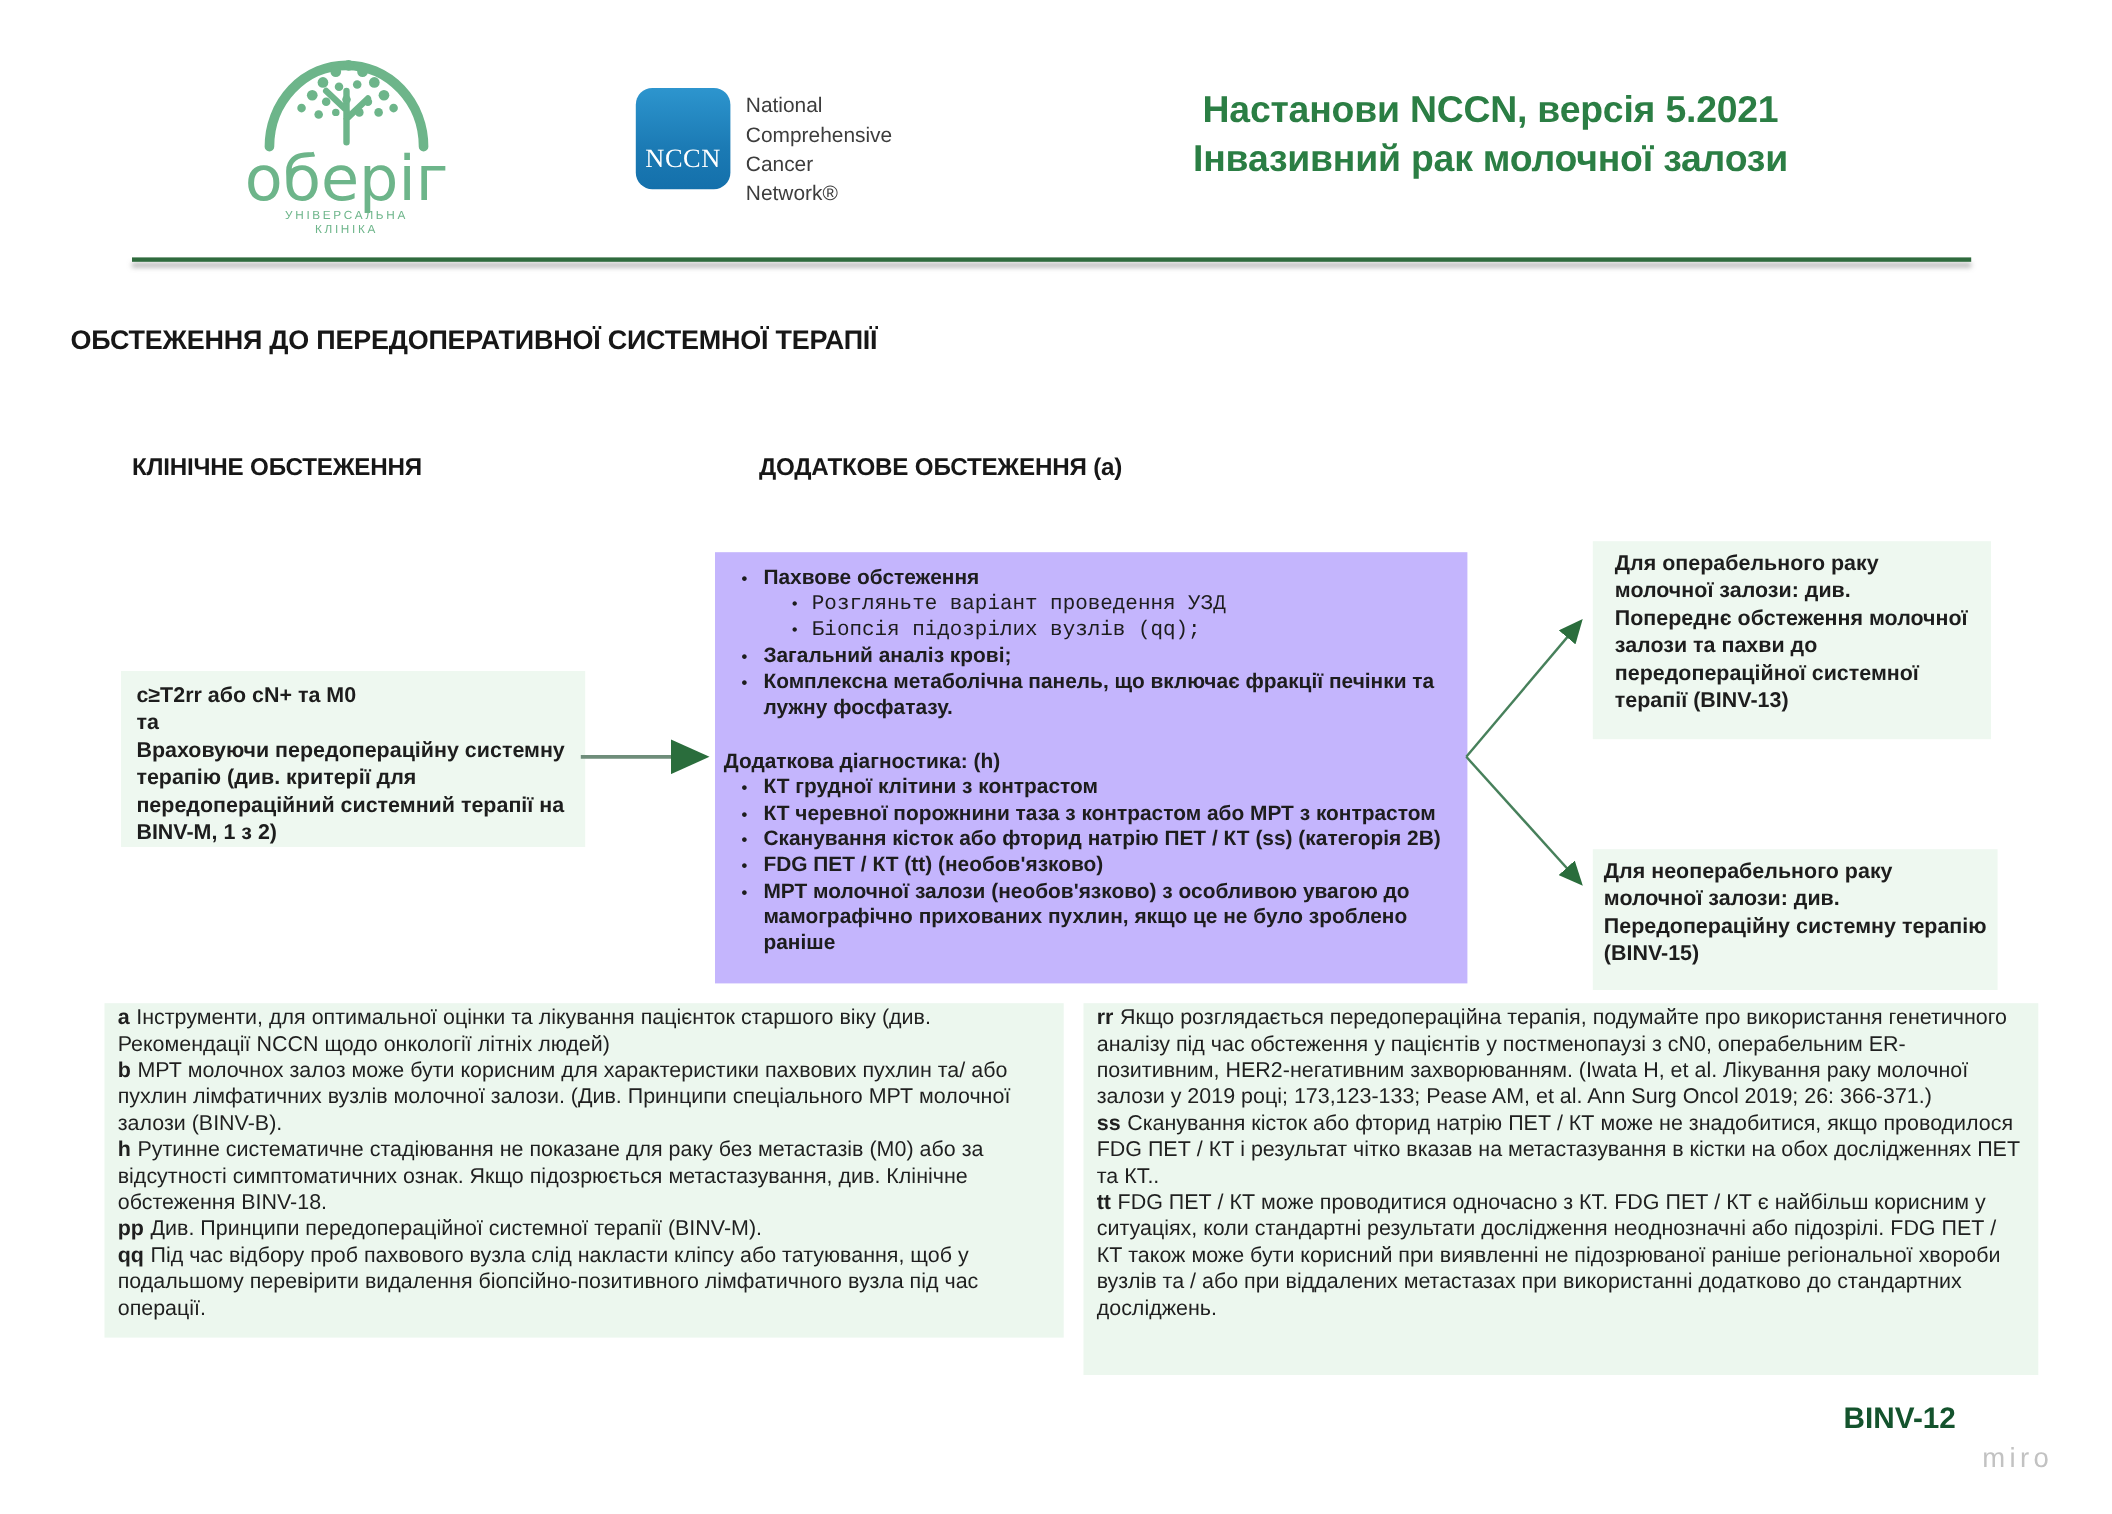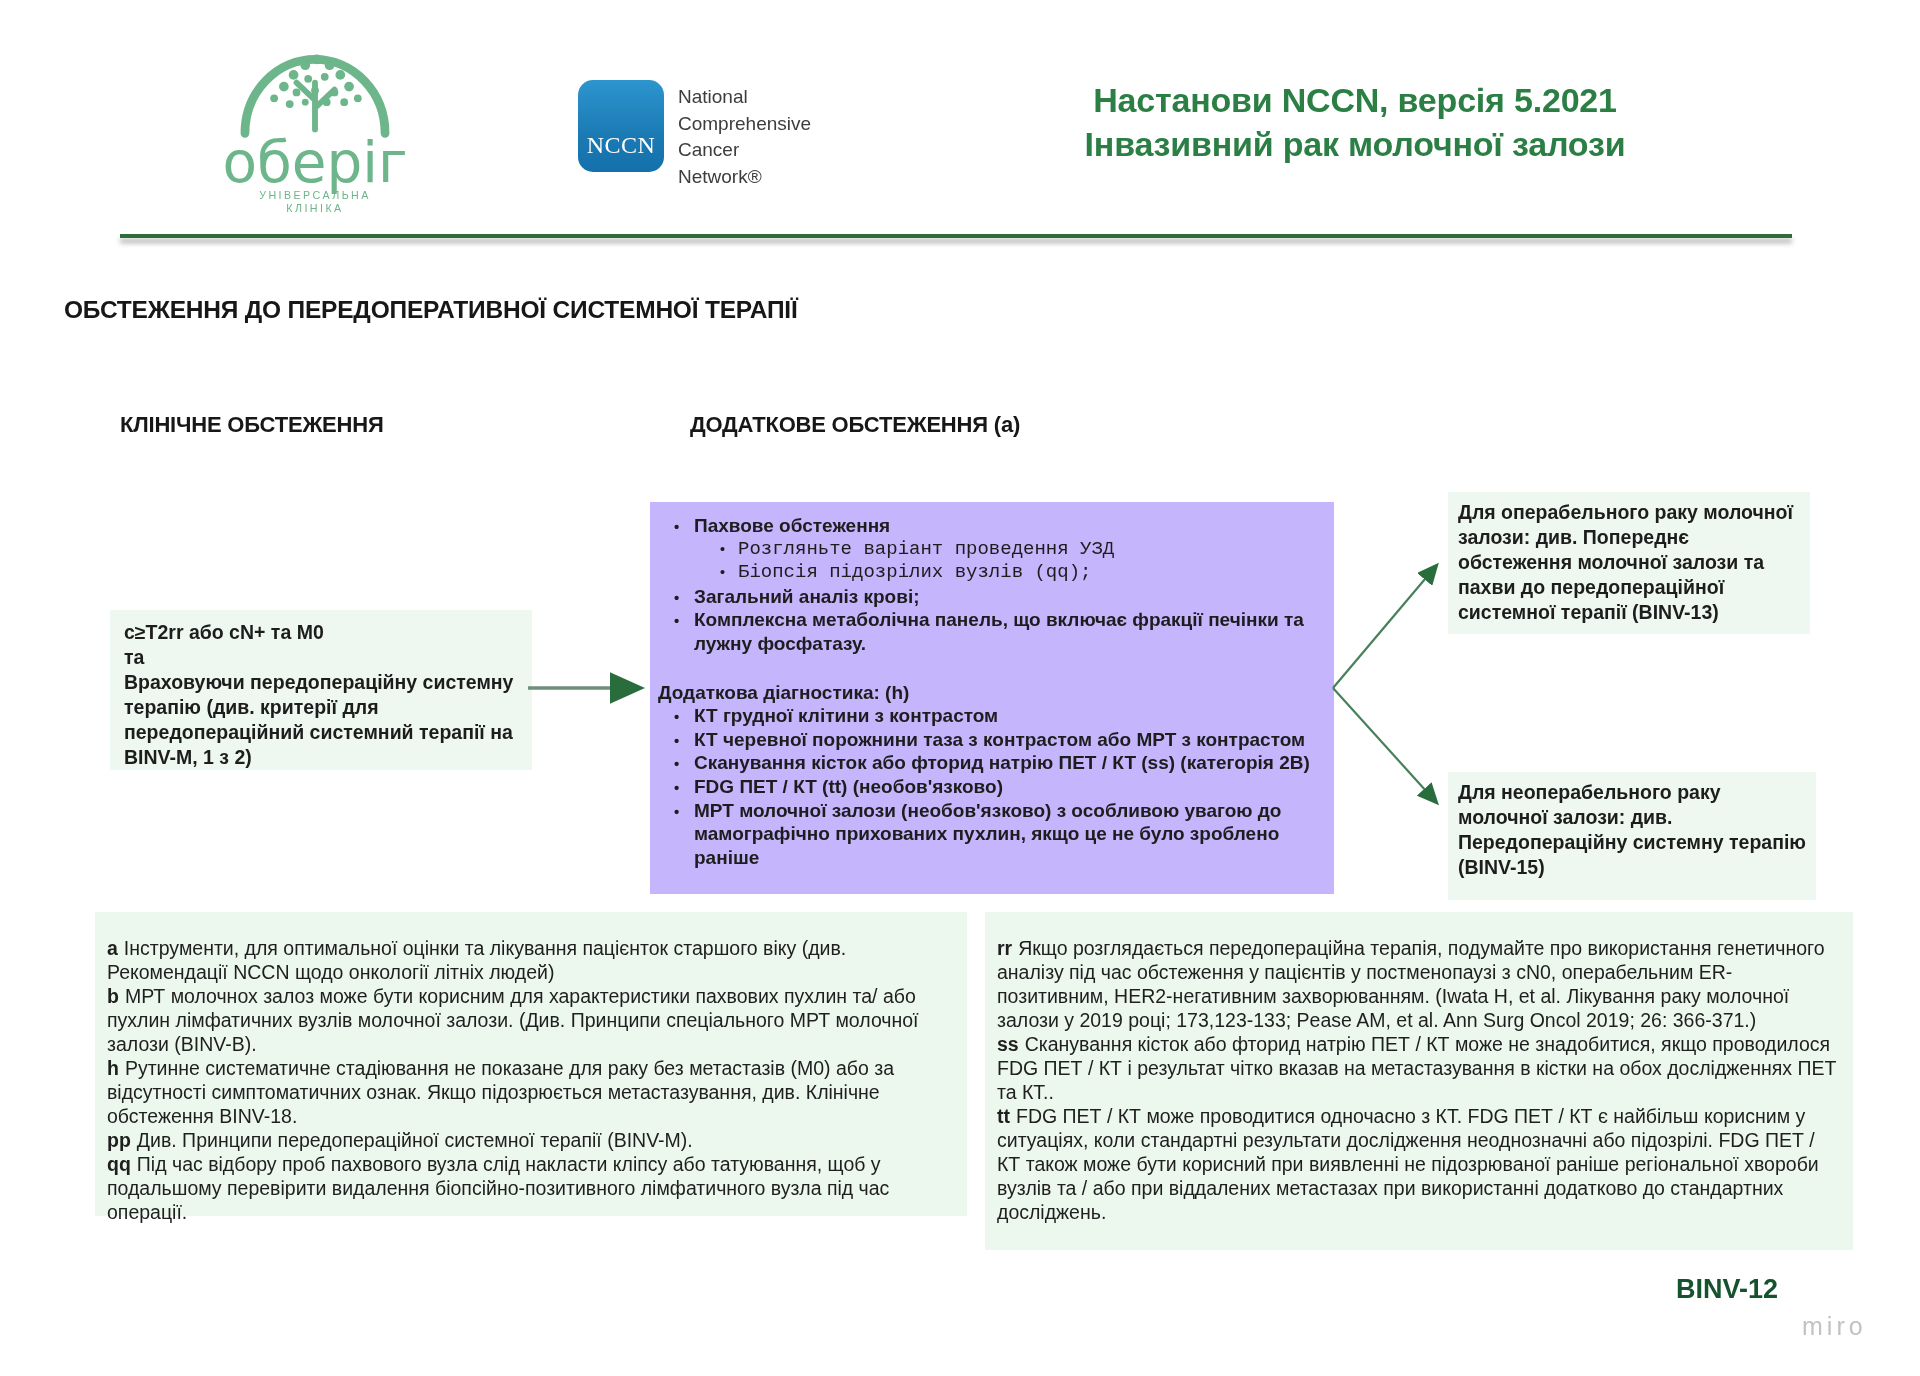--- a/index.html
+++ b/index.html
@@ -35,26 +35,26 @@
   .fbox { position:absolute; background:#c4b5fd; color:#1d1d1d; }
   .clinical-box { left:110px; top:610px; width:422px; height:160px; padding:10px 14px; font-size:19.5px; line-height:25px; font-weight:bold; background:#eef8f0; }
   .workup-box { left:650px; top:502px; width:684px; height:392px; padding:12px 14px 10px 8px; font-size:19px; line-height:23.6px; font-weight:bold; }
   .blist { list-style:none; }
   .blist li { position:relative; }
   .blist li.lvl1 { padding-left:36px; }
   .blist li.lvl1::before { content:"•"; position:absolute; left:16px; font-size:15px; top:1px; }
   .blist li.lvl2 { padding-left:80px; font-weight:normal;font-family:Liberation Mono, monospace; }
   .blist li.lvl2::before { content:"•"; position:absolute; left:60px; font-size:15px; top:1px; }
   .workup-sec2-title { margin-top:25px; font-weight:bold; }
-  .operable-box { left:1448px; top:492px; width:362px; height:142px; padding:8px 10px; font-size:19.5px; line-height:25px; font-weight:bold; background:#eef8f0; }
+  .operable-box { left:1448px; top:492px; width:362px; height:180px; padding:8px 20px; font-size:19.5px; line-height:25px; font-weight:bold; background:#eef8f0; }
   .inoperable-box { left:1448px; top:772px; width:368px; height:128px; padding:8px 10px; font-size:19.5px; line-height:25px; font-weight:bold; background:#eef8f0; }
   
   .arrows { position:absolute; left:0; top:0; width:1920px; height:1376px; pointer-events:none; }
   
-  .fnote { position:absolute; top:912px; background:#ecf7ee; padding:24px 12px; font-size:19.5px; line-height:24px; color:#1f1f1f; }
+  .fnote { position:absolute; top:912px; background:#ecf7ee; padding:1px 12px; font-size:19.5px; line-height:24px; color:#1f1f1f; }
   .fnote.left { left:95px; width:872px; height:304px; }
   .fnote.right { left:985px; width:868px; height:338px; }
   .fnote p { margin:0; }
   .fnote b { margin-right:6px; }
   
   .page-code { position:absolute; left:1676px; top:1274px; font-size:27px; font-weight:bold; color:#14532d; }
   .miro { position:absolute; left:1802px; top:1312px; font-size:25px; letter-spacing:4px; color:#c2c2c2; }
 </style>
 </head>
 <body>

